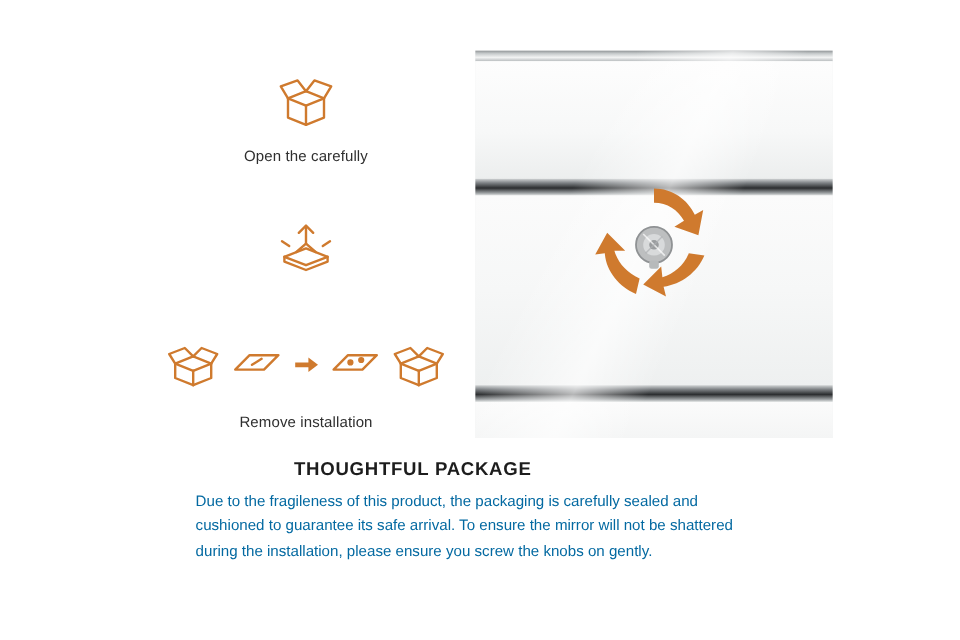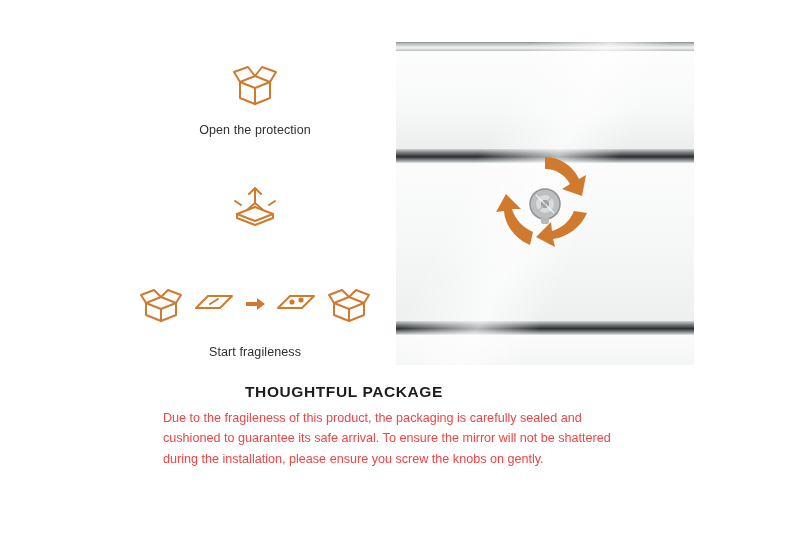--- a/index.html
+++ b/index.html
@@ -121,41 +121,41 @@
     letter-spacing: .6px;
     color: #1d1d1d;
   }
   .caption-body {
     position: absolute;
     left: 163px;
     top: 408px;
     width: 474px;
     font-size: 12.6px;
     line-height: 1.62;
-    color: #ef4444;
+    color: #0369a1;
   }
 </style>
 </head>
 <body>
 
 <div class="stage">
 
   <div class="steps">
 
     <div class="step step-1">
       <div class="step-icons">
         <svg class="icn" width="54" height="52" viewBox="0 0 54 52" fill="none" stroke="#cf7a2e" stroke-width="2" stroke-linejoin="round" stroke-linecap="round">
           <path d="M27 18 L42 24 L42 40 L27 46 L12 40 L12 24 Z"></path>
           <path d="M12 24 L27 30 L42 24"></path>
           <path d="M27 30 L27 46"></path>
           <path d="M12 24 L6 14 L20 9 L27 18"></path>
           <path d="M42 24 L48 14 L34 9 L27 18"></path>
         </svg>
       </div>
-      <div class="step-label">Open the protection</div>
+      <div class="step-label">Open the carefully</div>
     </div>
 
     <div class="step step-2">
       <div class="step-icons">
         <svg class="icn" width="60" height="50" viewBox="0 0 60 50" fill="none" stroke="#cf7a2e" stroke-width="2" stroke-linejoin="round" stroke-linecap="round">
           <path d="M30 26 L48 33 L30 40 L12 33 Z"></path>
           <path d="M12 33 L12 37 L30 44 L48 37 L48 33"></path>
           <path d="M22 29 L30 22 L38 29"></path>
           <path d="M30 22 L30 8"></path>
           <path d="M24 13 L30 7 L36 13"></path>
@@ -191,21 +191,21 @@
         </svg>
 
         <svg class="icn" width="46" height="40" viewBox="0 0 46 40" fill="none" stroke="#cf7a2e" stroke-width="2" stroke-linejoin="round" stroke-linecap="round">
           <path d="M23 13 L38 19 L38 31 L23 37 L8 31 L8 19 Z"></path>
           <path d="M8 19 L23 25 L38 19"></path>
           <path d="M23 25 L23 37"></path>
           <path d="M8 19 L3 11 L16 6 L23 13"></path>
           <path d="M38 19 L43 11 L30 6 L23 13"></path>
         </svg>
       </div>
-      <div class="step-label">Start fragileness</div>
+      <div class="step-label">Remove installation</div>
     </div>
   </div>
 
   <div class="photo">
     <div class="edge-top"></div>
     <div class="panel-a"></div>
     <div class="seam-1"></div>
     <div class="panel-b"></div>
     <div class="seam-2"></div>
     <div class="panel-c"></div>

